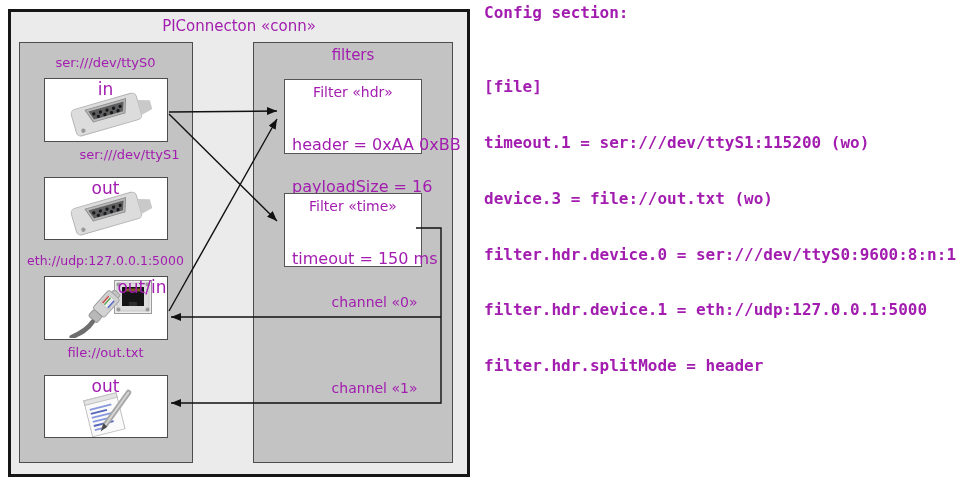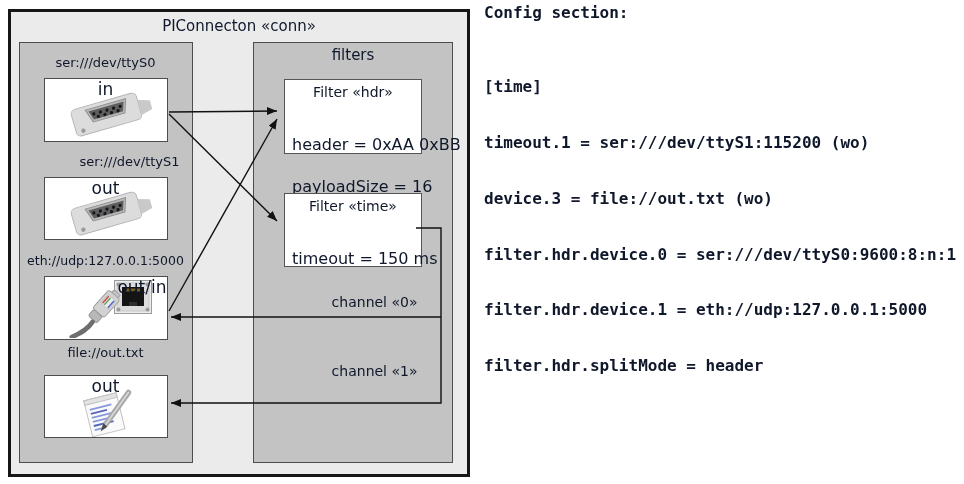--- a/index.html
+++ b/index.html
@@ -1,39 +1,39 @@
 <!DOCTYPE html>
 <html><head>
 <meta charset="utf-8">
 <style>
   * { margin:0; padding:0; box-sizing:border-box; }
   html,body { background:#fff; }
   .stage {
     position:relative; width:964px; height:484px; background:#ffffff;
-    font-family:"DejaVu Sans","Liberation Sans",sans-serif; color:#0f172a;
+    font-family:"DejaVu Sans","Liberation Sans",sans-serif; color:#a21caf;
     overflow:hidden;
   }
   
   .outer {
     position:absolute; left:8px; top:9px; width:462px; height:468px;
     border:3px solid #161616; background:#ebebeb;
   }
   .diagram-title {
     position:absolute; left:0; top:5px; width:100%;
     text-align:center; font-size:15px;
   }
   .panel {
     position:absolute; background:#c3c3c3; border:1.5px solid #4d4d4d;
   }
   .panel-devices { left:8px;  top:30px; width:174px; height:421px; }
   .panel-filters { left:242px; top:30px; width:200px; height:421px; }
   .filters-title { position:absolute; left:0; top:3px; width:100%; text-align:center; font-size:15px; }
 
   .device-label { position:absolute; left:0; width:171px; text-align:center; font-size:13px; }
-  .dl0 { top:12px; } .dl1 { top:111px;padding-left:48px; } .dl2 { top:210px; font-size:12.5px; } .dl3 { top:302px; }
+  .dl0 { top:12px; } .dl1 { top:104px;padding-left:48px; } .dl2 { top:210px; font-size:12.5px; } .dl3 { top:302px; }
 
   .device-box {
     position:absolute; left:23.5px; width:124px; background:#fff;
     border:1.5px solid #4d4d4d; overflow:hidden;
   }
   .db0 { top:35px;  height:64px; }
   .db1 { top:134px; height:63px; }
   .db2 { top:233px; height:64px; }
   .db3 { top:332px; height:63px; }
   .io-label { position:relative; z-index:2; font-size:17px; line-height:19px; text-align:center; margin-top:1px; }
@@ -47,21 +47,21 @@
   .filter-box {
     position:absolute; left:30px; width:138px; background:#fff;
     border:1.5px solid #555;
   }
   .fb-hdr  { top:35.5px;  height:75px; }
   .fb-time { top:149.5px; height:74px; }
   .filter-title { text-align:center; font-size:14px; margin-top:4px; }
   .filter-params { position:absolute; left:7px; top:30px; font-size:16px; line-height:14px; white-space:pre; }
 
   .channel-label { position:absolute; right:34.5px; font-size:14px; }
-  .ch0 { top:251px; } .ch1 { top:320px; }
+  .ch0 { top:251px; } .ch1 { top:337px; }
 
   .wires { position:absolute; left:0; top:0; width:964px; height:484px; pointer-events:none; }
 
   
   .config-heading {
     position:absolute; left:484px; top:4px;
     font-family:"DejaVu Sans Mono","Liberation Mono",monospace;
     font-size:16px; font-weight:bold; line-height:18.6px; white-space:pre;
   }
   .config-lines {
@@ -211,21 +211,21 @@
       <line x1="169" y1="114" x2="277" y2="221" marker-end="url(#ah)"></line>
       <line x1="169" y1="311" x2="277" y2="119" marker-end="url(#ah)"></line>
       <path d="M416,228 H441 V403 H171" marker-end="url(#ah)"></path>
       <line x1="441" y1="317" x2="171" y2="317" marker-end="url(#ah)"></line>
     </g>
   </svg>
 
   <div>
     <div class="config-heading">Config section:</div>
     <div class="config-lines">
-      <div class="config-line">[time]</div>
+      <div class="config-line">[file]</div>
       <div class="config-line">timeout.1 = ser:///dev/ttyS1:115200 (wo)</div>
       <div class="config-line">device.3 = file://out.txt (wo)</div>
       <div class="config-line">filter.hdr.device.0 = ser:///dev/ttyS0:9600:8:n:1</div>
       <div class="config-line">filter.hdr.device.1 = eth://udp:127.0.0.1:5000</div>
       <div class="config-line">filter.hdr.splitMode = header</div>
       
       
       
       
       

